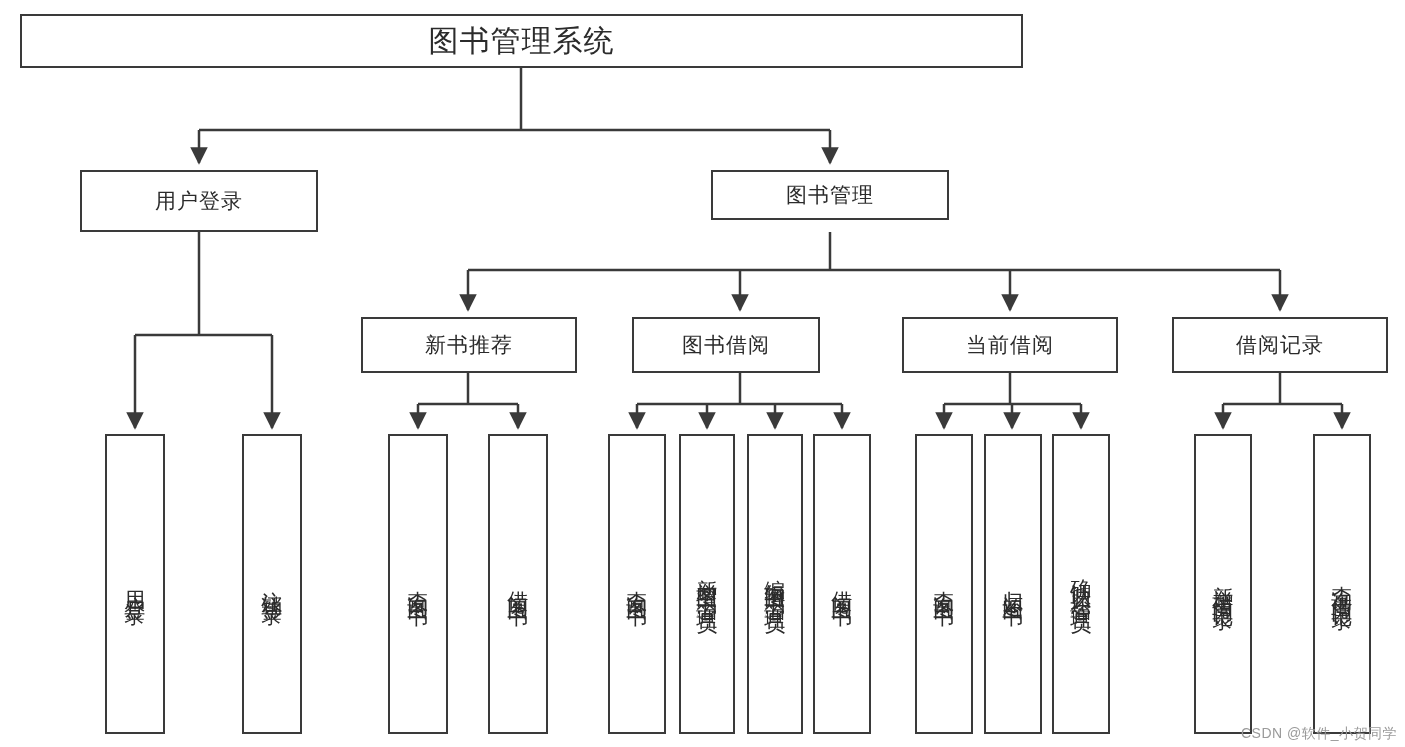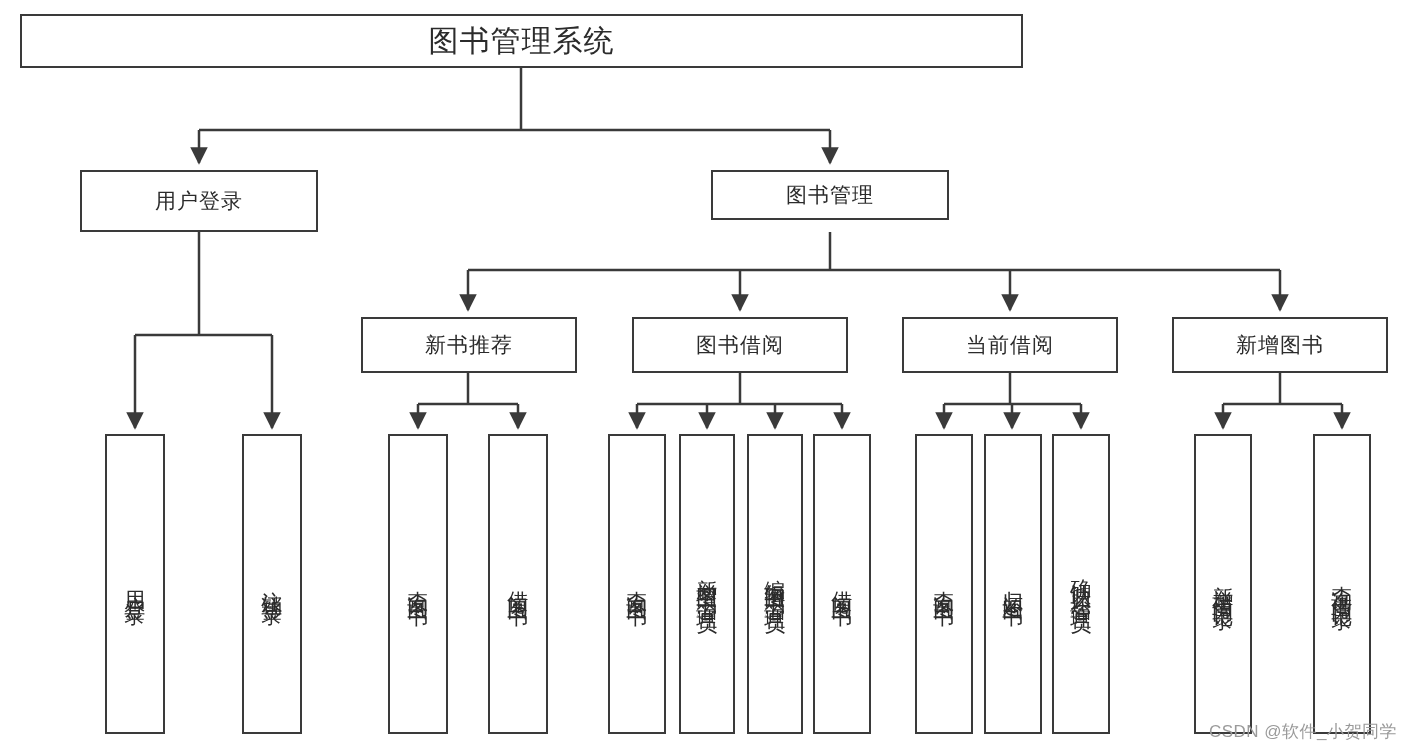--- a/index.html
+++ b/index.html
@@ -54,21 +54,21 @@
     white-space: nowrap;
   }
   .node.vert .vlabel {
     writing-mode: vertical-rl;
     text-orientation: upright;
   }
   .watermark {
     position: absolute;
     right: 8px;
     bottom: 4px;
-    font-size: 17px;
+    font-size: 14px;
     color: #9a9a9a;
     letter-spacing: 0.5px;
     white-space: nowrap;
   }
 </style>
 </head>
 <body>
 
 <div id="canvas">
 
@@ -129,28 +129,28 @@
   <div class="node horiz" style="left:80px;top:170px;width:238px;height:62px;">
     <span>用户登录</span>
   </div>
   <div class="node horiz" style="left:711px;top:170px;width:238px;height:50px;justify-content:center;">
     <span>图书管理</span>
   </div>
 
   <div class="node horiz" style="left:361px;top:317px;width:216px;height:56px;">
     <span>新书推荐</span>
   </div>
-  <div class="node horiz" style="left:632px;top:317px;width:216px;height:56px;">
+  <div class="node horiz" style="left:632px;top:317px;width:188px;height:56px;">
     <span>图书借阅</span>
   </div>
   <div class="node horiz" style="left:902px;top:317px;width:216px;height:56px;text-align:right;">
     <span>当前借阅</span>
   </div>
   <div class="node horiz" style="left:1172px;top:317px;width:216px;height:56px;">
-    <span>新增图书</span>
+    <span>借阅记录</span>
   </div>
 
   <div class="node vert" style="left:105px;top:434px;width:60px;height:300px;">
     <span class="vlabel">用户登录</span>
   </div>
   <div class="node vert" style="left:242px;top:434px;width:60px;height:300px;">
     <span class="vlabel">注销登录</span>
   </div>
 
   <div class="node vert" style="left:388px;top:434px;width:60px;height:300px;">

